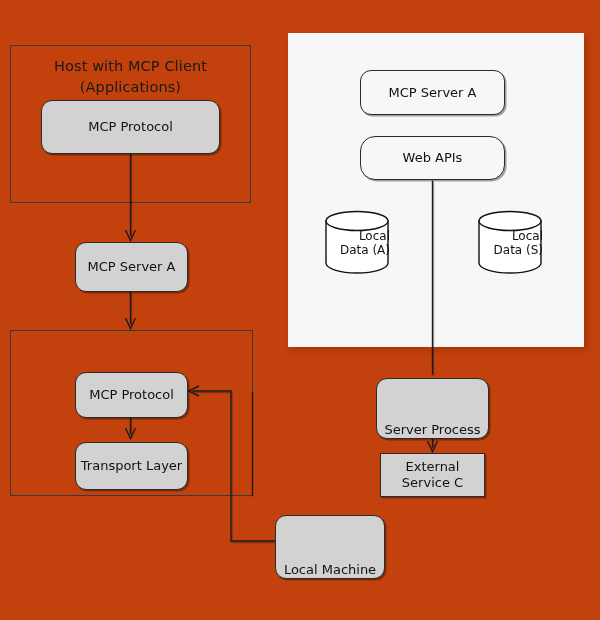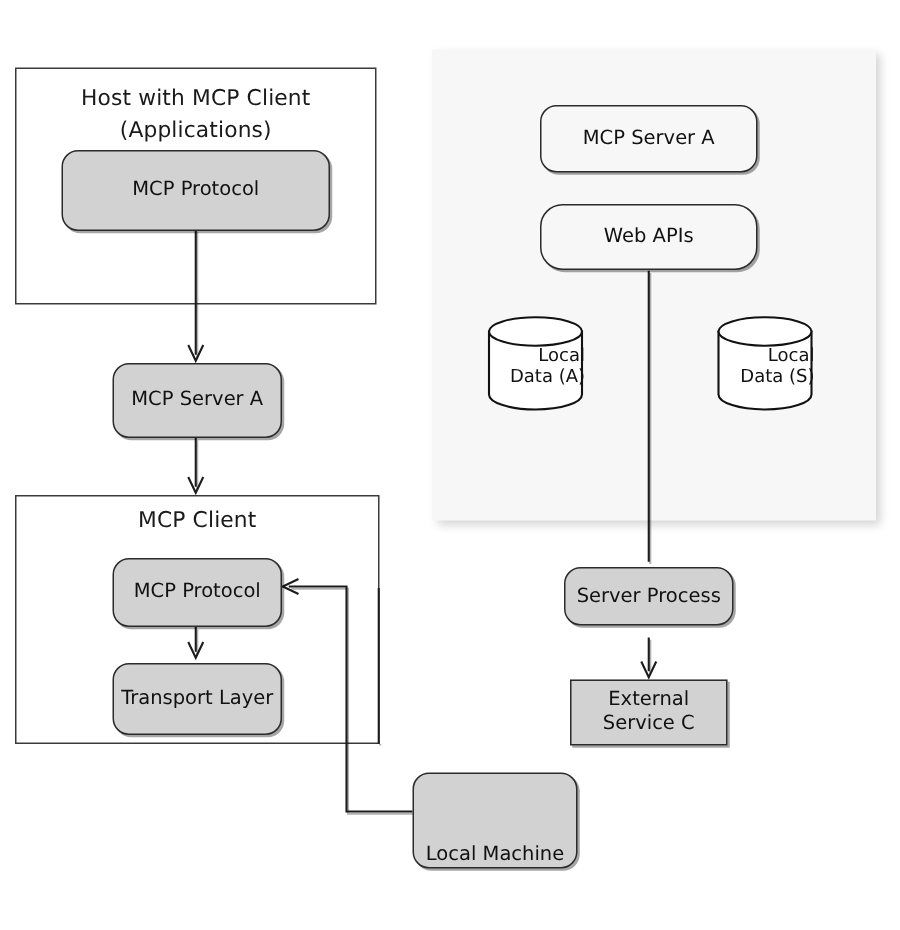--- a/index.html
+++ b/index.html
@@ -10,21 +10,21 @@
   body {
     width: 600px;
     height: 620px;
     font-family: "DejaVu Sans", "Liberation Sans", sans-serif;
     overflow: hidden;
   }
   #canvas {
     position: relative;
     width: 600px;
     height: 620px;
-    background: #ffffff;
+    background: #c2410c;
   }
   .panel {
     position: absolute;
     box-sizing: border-box;
     border: 1.5px solid #3a3a3a;
     background: transparent;
   }
   .panel-title {
     position: absolute;
     left: 0;
@@ -114,21 +114,20 @@
 
 <div id="canvas">
 
   <div class="white-panel" style="left:288px; top:33px; width:296px; height:314px;"></div>
 
   <div class="panel" style="left:10px; top:45px; width:241px; height:158px;"></div>
   <div class="panel-title" style="left:12px; top:56px; width:237px;">Host with MCP Client
 (Applications)</div>
 
   <div class="panel" style="left:10px; top:330px; width:243px; height:166px;"></div>
-  <div class="panel-title" style="left:12px; top:337px; width:239px;">MCP Client</div>
 
   <svg id="wires">
 
     <g>
       <line class="shadow" x1="131.5" y1="154.5" x2="131.5" y2="238"></line>
       <line x1="130.5" y1="153" x2="130.5" y2="236.5"></line>
       <path d="M125.5,230 L130.5,240.5 L135.5,230"></path>
     </g>
 
     <g>
@@ -205,21 +204,21 @@
 
   <div class="cylinder" style="left:477px; top:210px; width:66px; height:64px;">
     <svg class="cyl-svg" width="66" height="64" viewBox="0 0 66 64">
       <path d="M2,11 L2,53 A31,10 0 0 0 64,53 L64,11 Z" fill="#ffffff" stroke="#111" stroke-width="1.4"></path>
       <ellipse cx="33" cy="11" rx="31" ry="9.5" fill="#ffffff" stroke="#111" stroke-width="1.4"></ellipse>
     </svg>
     <div class="cyl-label">Local
 Data (S)</div>
   </div>
 
-  <div class="node" style="left:376px; top:378px; width:113px; height:39px;">
+  <div class="node" style="left:376px; top:378px; width:113px; height:61px;align-items:flex-end;">
     <span>Server Process</span>
   </div>
 
   <div class="node square" style="left:380px; top:453px; width:105px; height:44px;">
     <span>External
 Service C</span>
   </div>
 
 </div>
 

